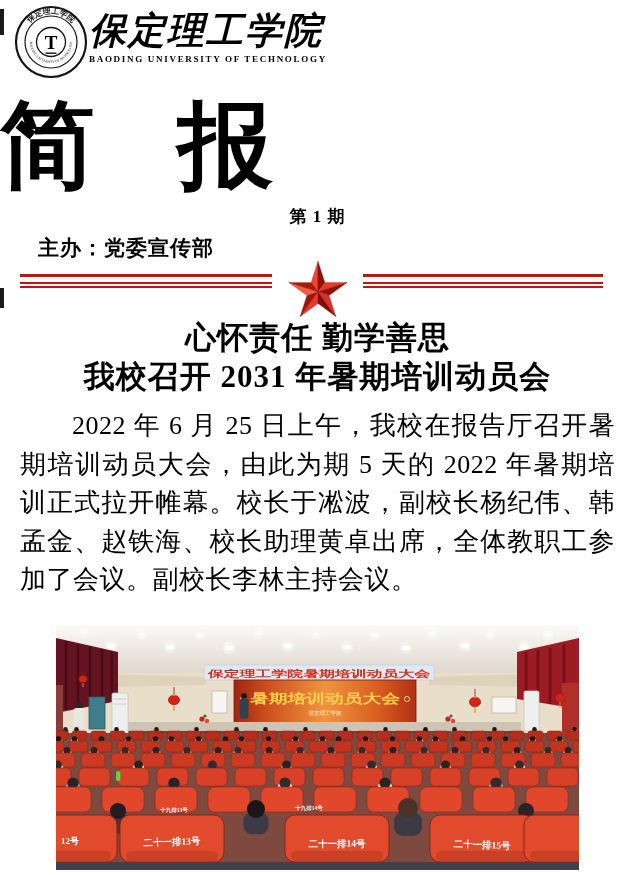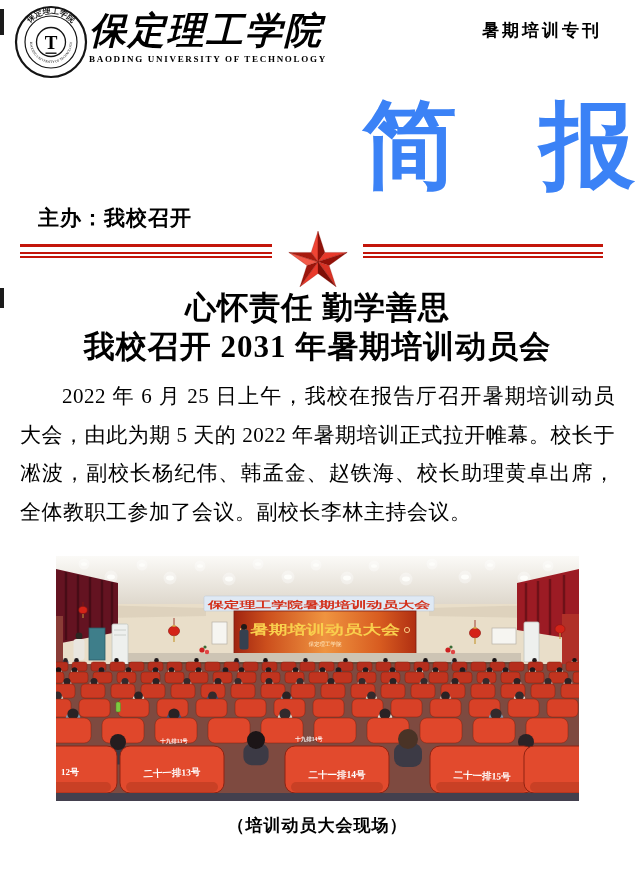--- a/index.html
+++ b/index.html
@@ -17,22 +17,22 @@
   
   .header { position:relative; height:82px; }
   .seal { position:absolute; left:14px; top:5px; }
   .brand { position:absolute; left:89px; top:10px; }
   .brand-cn { font-size:37px; line-height:42px; font-weight:bold; letter-spacing:2px; font-style:italic; }
   .brand-en { font-size:9px; font-weight:bold; letter-spacing:1.7px; margin-top:2px; font-family:"Liberation Serif",serif; }
   .issue-tag { position:absolute; right:33px; top:19px; font-size:17px; font-weight:bold; letter-spacing:3px; }
 
   
   .masthead {
-    margin-top:12px; text-align:right; color:#3b82f6;
-    font-size:95px; line-height:104px; font-weight:bold; word-spacing:0.62em;margin-left:32px;
+    margin-top:12px; text-align:left; color:#000000;
+    font-size:95px; line-height:104px; font-weight:bold; word-spacing:0.62em;
   }
   .issue-line { margin-top:7px; text-align:center; font-size:17px; font-weight:bold; letter-spacing:1px; }
 
   
   .info-bar { display:flex; justify-content:space-between; align-items:baseline; padding:6px 36px 0 38px; }
   .organizer { font-size:21px; font-weight:bold; letter-spacing:1px; }
   .pub-date  { font-size:20px; font-weight:bold; letter-spacing:1px; }
 
   
   .divider { position:relative; height:46px; margin-top:2px; }
@@ -40,21 +40,21 @@
   .rule-group.left  { left:20px;  width:252px; }
   .rule-group.right { right:32px; width:240px; }
   .rule-thick { height:3px; background:#c3150a; }
   .rule-thin  { height:1.5px; background:#c3150a; margin-top:2.5px; }
   .rule-thin.first { margin-top:5px; }
   .star-wrap { position:absolute; left:50%; top:-4px; transform:translateX(-50%); }
 
   
   .article-title { margin-top:8px; text-align:center; font-size:31px; font-weight:bold; line-height:39px; letter-spacing:1px; }
   .article-body {
-    margin:11px 20px 0 20px; font-size:21px; line-height:38.5px;
+    margin:11px 20px 0 20px; font-size:26px; line-height:38.5px;
     text-align:justify; text-indent:2em; letter-spacing:0.5px;
   }
 
   
   .figure { margin-top:25px; text-align:center; }
   .photo-frame { display:inline-block; width:544px; height:245px; line-height:0; }
   .caption { margin-top:9px; text-align:center; font-size:17px; font-weight:bold; letter-spacing:1px; }
 </style>
 </head>
 <body>
@@ -79,27 +79,27 @@
       <text font-size="3.4" fill="#141414">
         <textPath href="#sealBot" startOffset="50%" text-anchor="middle">BAODING UNIVERSITY OF TECHNOLOGY</textPath>
       </text>
       <text x="37" y="43.5" text-anchor="middle" font-size="19" font-weight="bold">T</text>
       <rect x="31.5" y="47.5" width="11" height="1.4" fill="#141414"></rect>
     </svg>
     <div class="brand">
       <div class="brand-cn">保定理工学院</div>
       <div class="brand-en">BAODING UNIVERSITY OF TECHNOLOGY</div>
     </div>
-    <div class="issue-tag">暑期培训专刊</div>
   </div>
 
   <div class="masthead">简 报</div>
+  <div class="issue-line">第 1 期</div>
 
   <div class="info-bar">
-    <span class="organizer">主办：我校召开</span>
+    <span class="organizer">主办：党委宣传部</span>
   </div>
 
   <div class="divider">
     <div class="rule-group left">
       <div class="rule-thick"></div>
       <div class="rule-thin first"></div>
       <div class="rule-thin"></div>
     </div>
     <div class="rule-group right">
       <div class="rule-thick"></div>

